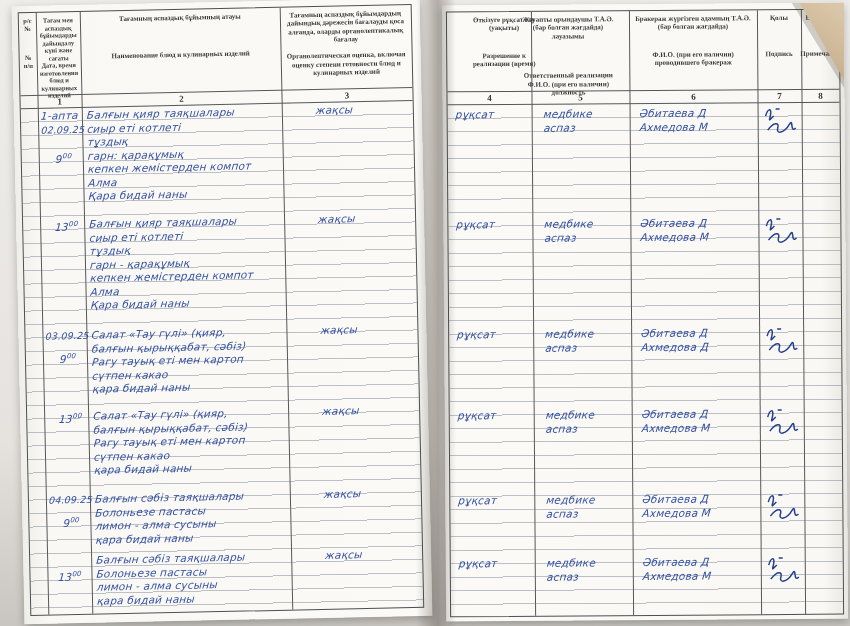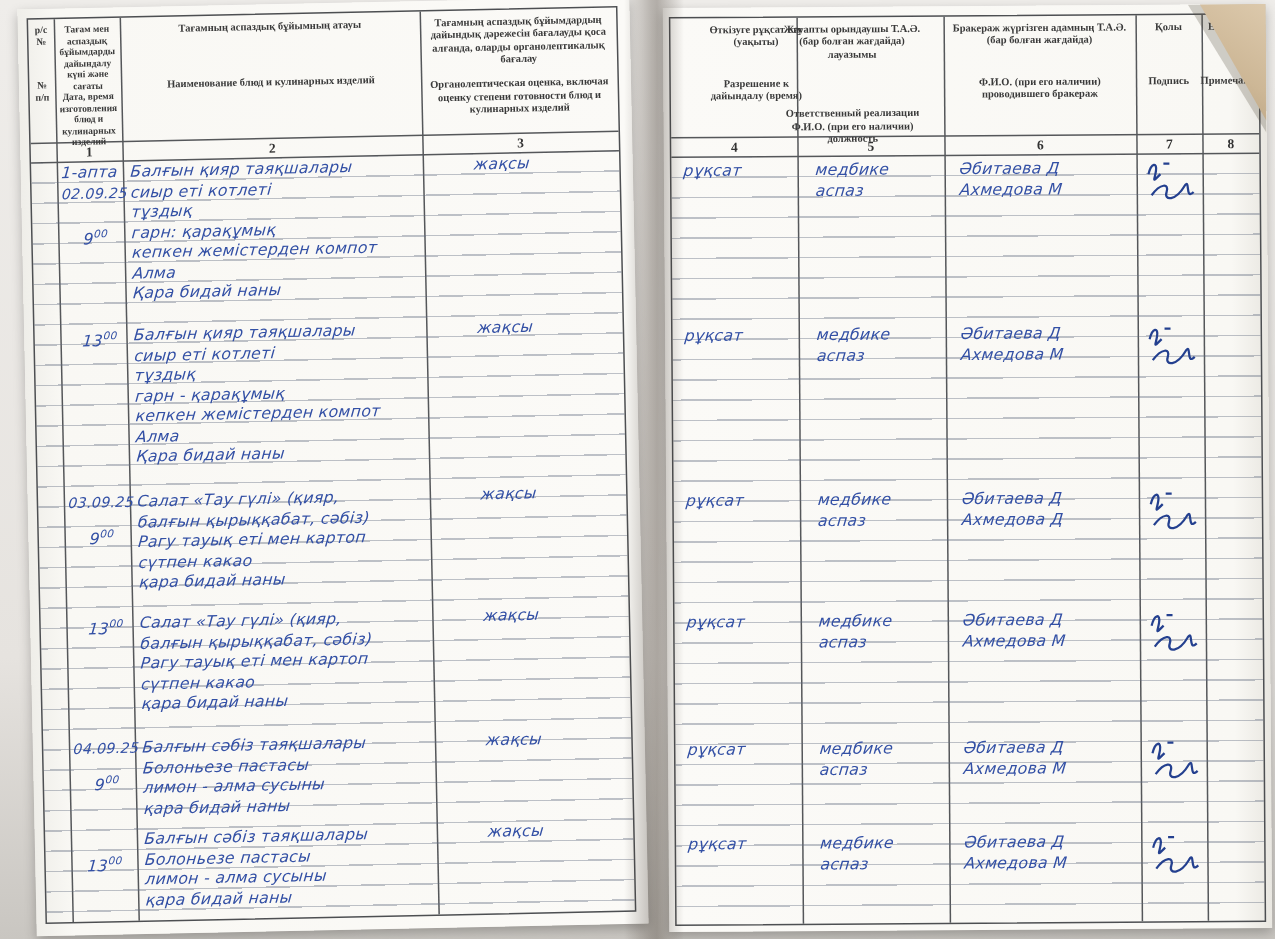--- a/index.html
+++ b/index.html
@@ -162,21 +162,21 @@
     <div class="vline" style="left:84px;"></div>
     <div class="vline" style="left:182px;"></div>
     <div class="vline" style="left:310px;"></div>
     <div class="vline" style="left:354px;"></div>
     <div class="hline" style="top:79px;"></div>
     <div class="hline" style="top:92px;"></div>
     <div class="rules" style="top:93px;bottom:0;"></div>
 
     <div class="hcell" style="left:15px;top:0;width:84px;height:79px;">
       <div class="kk">Өткізуге рұқсат ету (уақыты)</div>
-      <div class="ru">Разрешение к дайындалу (время)</div>
+      <div class="ru">Разрешение к реализации (время)</div>
     </div>
     <div class="hcell" style="left:72px;top:0;width:98px;height:79px;gap:31px;">
       <div class="kk">Жауапты орындаушы Т.А.Ә. (бар болған жағдайда) лауазымы</div>
       <div class="ru">Ответственный реализации Ф.И.О. (при его наличии) должность</div>
     </div>
     <div class="hcell" style="left:182px;top:0;width:128px;height:79px;">
       <div class="kk">Бракераж жүргізген адамның Т.А.Ә. (бар болған жағдайда)</div>
       <div class="ru">Ф.И.О. (при его наличии) проводившего бракераж</div>
     </div>
     <div class="hcell" style="left:310px;top:0;width:44px;height:79px;">

